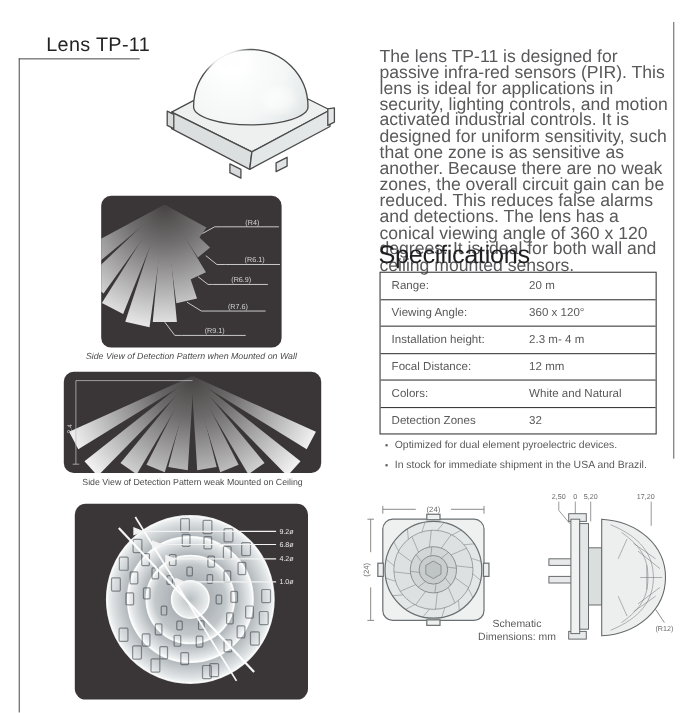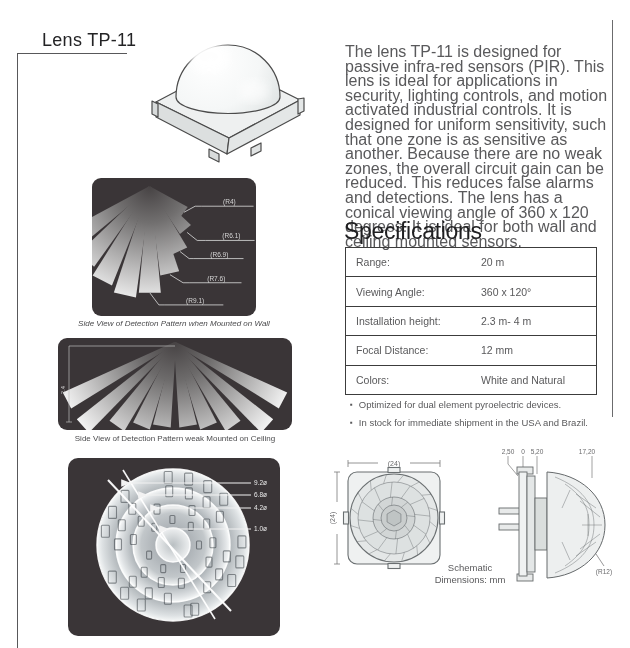--- a/index.html
+++ b/index.html
@@ -101,20 +101,24 @@
       <span class="spec-label">Installation height:</span>
       <span class="spec-value">2.3 m- 4 m</span>
     </div>
     <div class="spec-row">
       <span class="spec-label">Focal Distance:</span>
       <span class="spec-value">12 mm</span>
     </div>
     <div class="spec-row">
       <span class="spec-label">Colors:</span>
       <span class="spec-value">White and Natural</span>
+    </div>
+    <div class="spec-row">
+      <span class="spec-label">Detection Zones</span>
+      <span class="spec-value">32</span>
     </div>
   </div>
 
   <div class="abs bullet" id="bullet-1">
     <span class="bullet-dot">▪</span>
     <span>Optimized for dual element pyroelectric devices.</span>
   </div>
   <div class="abs bullet" id="bullet-2">
     <span class="bullet-dot">▪</span>
     <span>In stock for immediate shipment in the USA and Brazil.</span>

